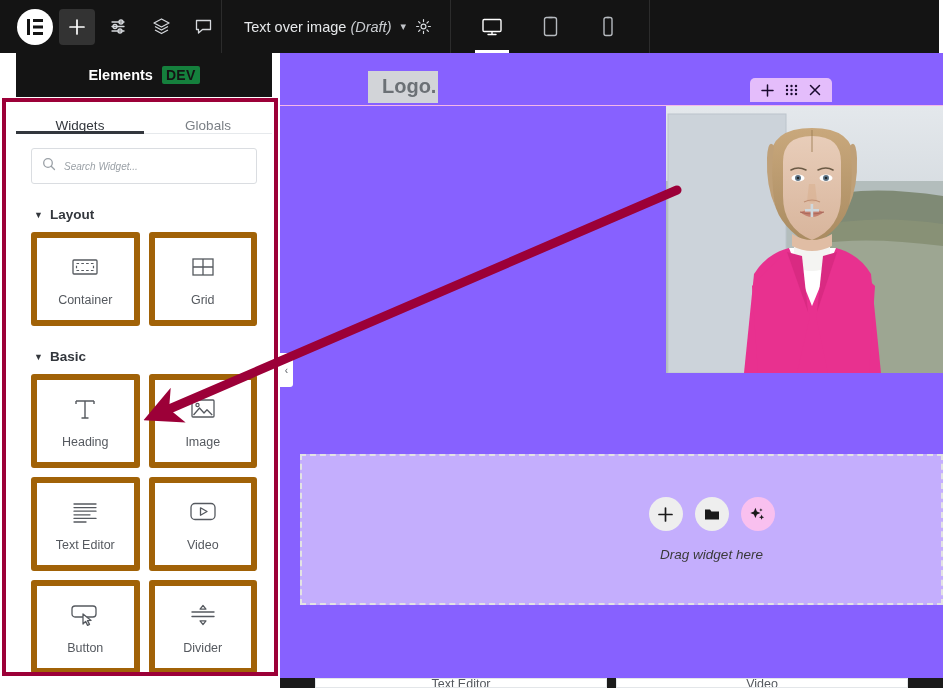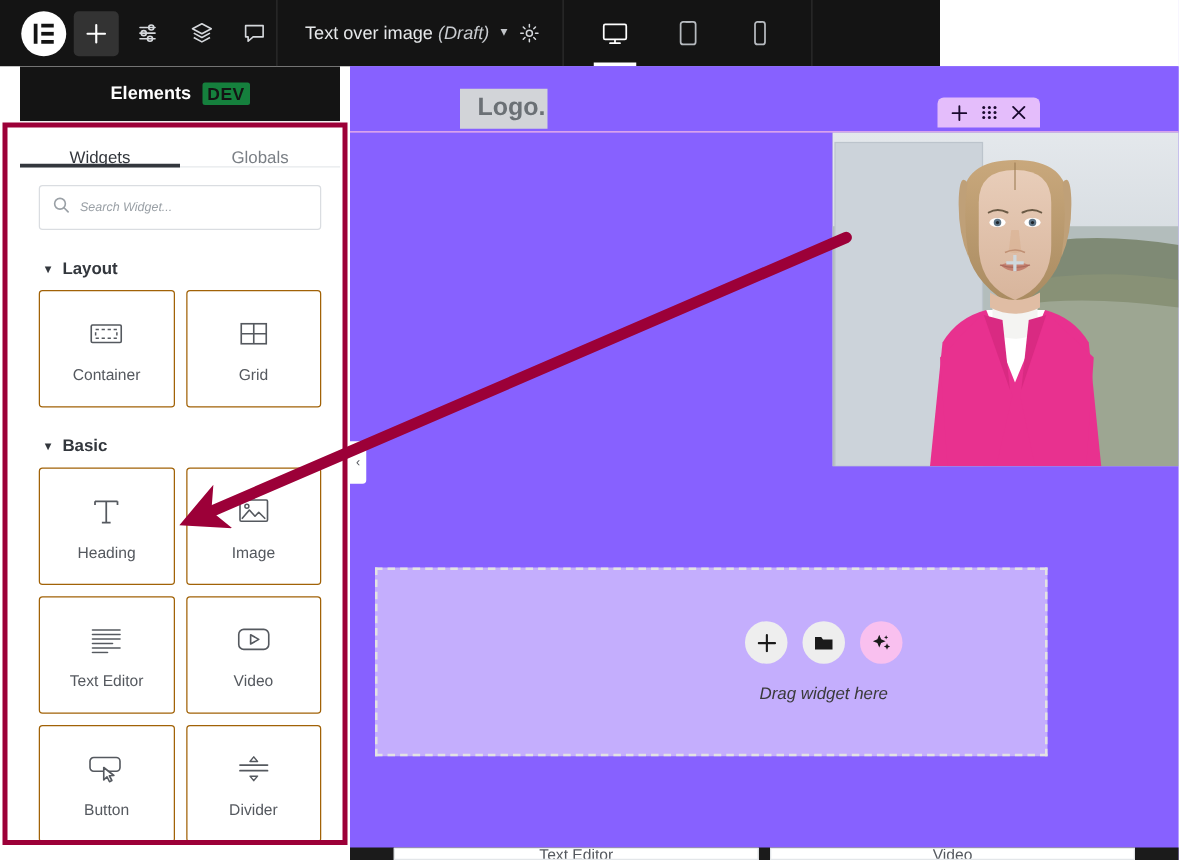--- a/index.html
+++ b/index.html
@@ -6,21 +6,21 @@
   html, body {
     width: 943px; height: 688px;
     font-family: "Liberation Sans", sans-serif;
     background: #ffffff;
     overflow: hidden;
   }
   #root { position: relative; width: 943px; height: 688px; }
 
   
   .topbar {
-    position: absolute; top: 0; left: 0; width: 752px; height: 53px;
+    position: absolute; top: 0; left: 0; width: 939px; height: 53px;
     background: #141414; display: flex; align-items: center;
   }
   .tb-left { display: flex; align-items: center; height: 53px; padding-left: 17px; gap: 6px; }
   .el-logo {
     width: 36px; height: 36px; border-radius: 50%; background: #ffffff;
     display: flex; align-items: center; justify-content: center;
   }
   .tb-icon-btn {
     width: 36px; height: 36px; border-radius: 4px;
     display: flex; align-items: center; justify-content: center;
@@ -83,21 +83,21 @@
   }
   .search-box input::placeholder { color: #9aa0a6; font-style: italic; }
   .sec-title {
     display: flex; align-items: center; gap: 7px;
     font-size: 13.5px; font-weight: bold; color: #33373d;
     margin: 23px 0 10px 3px;
   }
   .caret { font-size: 9px; color: #33373d; }
   .wgrid { display: grid; grid-template-columns: 1fr 1fr; gap: 9px; }
   .wcard {
-    height: 94px; border: 1px solid #a16207; border-radius: 3px; background: #ffffff;
+    height: 94px; border: 6px solid #a16207; border-radius: 3px; background: #ffffff;
     display: flex; flex-direction: column; align-items: center; justify-content: center; gap: 11px;
   }
   .wcard .wicon { color: #55595f; display: flex; align-items: center; justify-content: center; height: 30px; }
   .wcard .wlabel { font-size: 12.5px; color: #55595f; }
 
   
   .canvas {
     position: absolute; top: 53px; left: 280px; width: 663px; height: 635px;
     background: #8761ff; overflow: hidden;
   }
@@ -117,21 +117,21 @@
     color: #1a0a2e;
   }
   .etb-ic { display: flex; align-items: center; justify-content: center; }
   .hero-row { position: relative; height: 267px; }
   .hero-img {
     position: absolute; right: 0; top: 0; width: 277px; height: 267px;
     overflow: hidden; background: #c8ced6;
   }
   .hero-img svg { display: block; }
   .dropzone {
-    position: absolute; left: 20px; top: 401px; width: 538px; height: 151px;
+    position: absolute; left: 20px; top: 401px; width: 643px; height: 151px;
     background: #c4aefd; border: 2px dashed #e3e3e3;
     display: flex; flex-direction: column; align-items: center; justify-content: center;
   }
   .dz-inner { display: flex; flex-direction: column; align-items: center; gap: 16px; margin-left: 180px; }
   .dz-btns { display: flex; gap: 12px; }
   .dz-btn {
     width: 34px; height: 34px; border-radius: 50%; background: #eeeeee;
     display: flex; align-items: center; justify-content: center; color: #1a1a1a;
   }
   .dz-btn.ai { background: #f9c0ef; }

